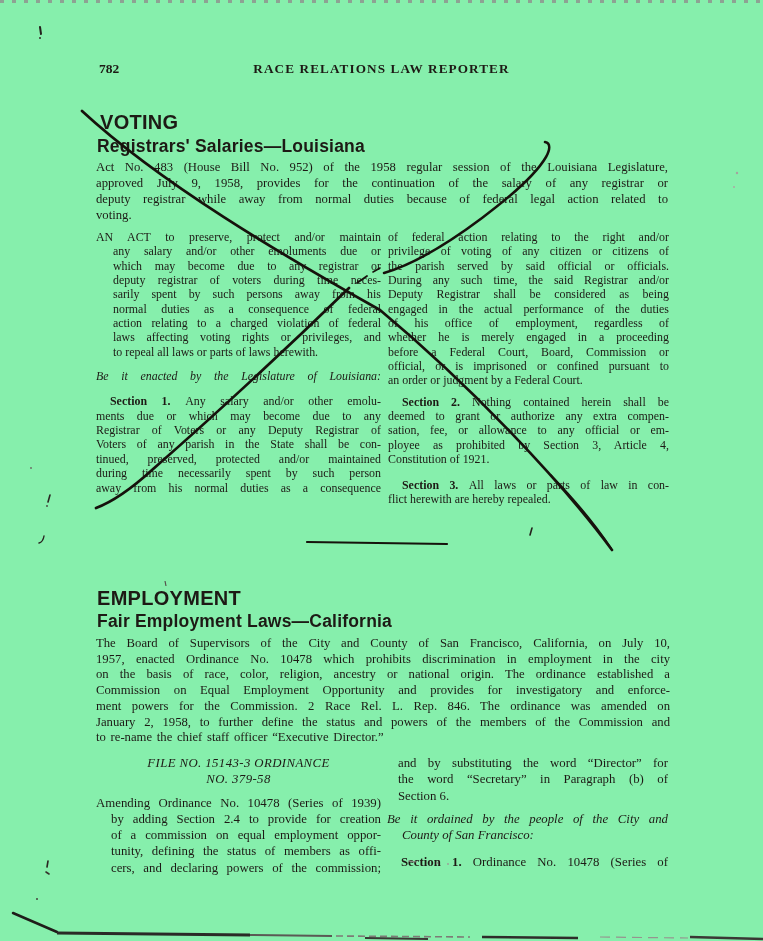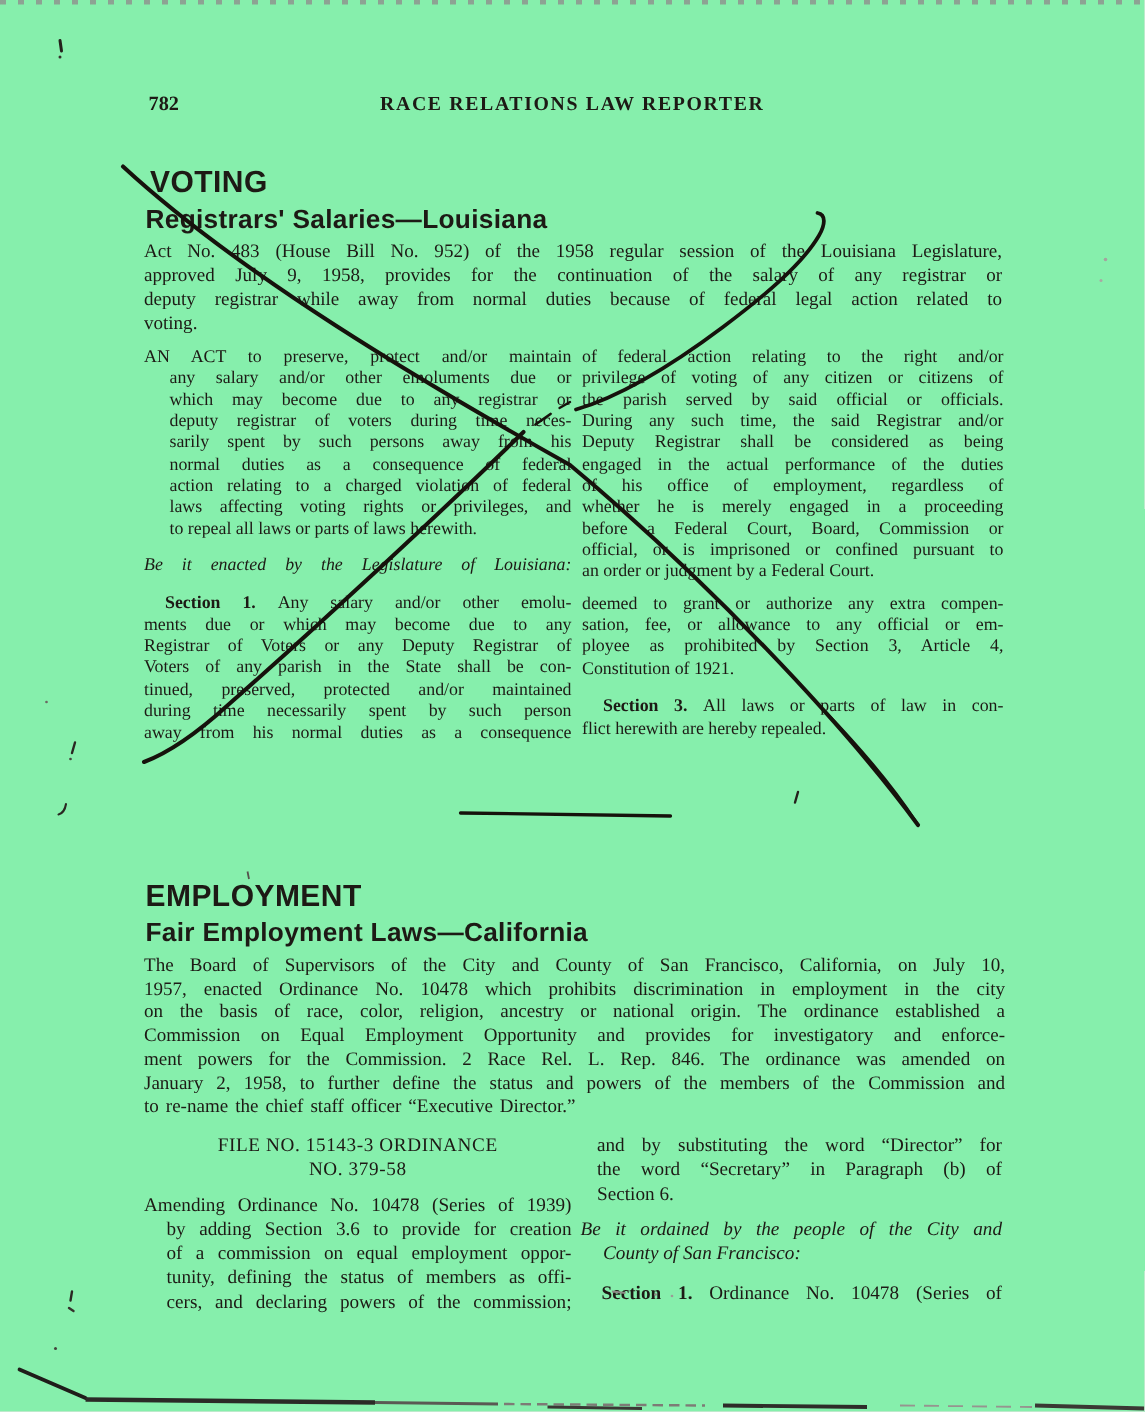--- a/index.html
+++ b/index.html
@@ -43,21 +43,21 @@
   .tline.last{text-align-last:left;}
   .hang .tline:not(:first-child){padding-left:17px;}
   .indent1{text-indent:14px;}
   .lead{font-weight:bold;}
   .italic{font-style:italic;}
   .mt1{margin-top:10px;}
   .mt2{margin-top:11px;}
   .mt3{margin-top:7px;}
   .cont-ind .tline{padding-left:11px;}
   .hang2 .tline:not(:first-child){padding-left:15px;}
-  .centered .tline{text-align:left; text-align-last:center; letter-spacing:.4px;}
+  .centered .tline{text-align:left; text-align-last:center; letter-spacing:.4px;font-style:italic;}
   .ink{stroke:#16120c; fill:none; stroke-linecap:round;}
   .overlay{left:0; top:0; pointer-events:none;}
 </style>
 </head>
 <body>
 
 <div class="page">
 
   <div class="abs perf"></div>
 
@@ -108,20 +108,21 @@
         <div class="tline">During any such time, the said Registrar and/or</div>
         <div class="tline">Deputy Registrar shall be considered as being</div>
         <div class="tline">engaged in the actual performance of the duties</div>
         <div class="tline">of his office of employment, regardless of</div>
         <div class="tline">whether he is merely engaged in a proceeding</div>
         <div class="tline">before a Federal Court, Board, Commission or</div>
         <div class="tline">official, or is imprisoned or confined pursuant to</div>
         <div class="tline last">an order or judgment by a Federal Court.</div>
       </div>
     <div class="mt3">
+        <div class="tline indent1"><span class="lead">Section 2.</span>&nbsp;Nothing contained herein shall be</div>
         <div class="tline">deemed to grant or authorize any extra compen-</div>
         <div class="tline">sation, fee, or allowance to any official or em-</div>
         <div class="tline">ployee as prohibited by Section 3, Article 4,</div>
         <div class="tline last">Constitution of 1921.</div>
       </div>
     <div class="mt2">
         <div class="tline indent1"><span class="lead">Section 3.</span>&nbsp;All laws or parts of law in con-</div>
         <div class="tline last">flict herewith are hereby repealed.</div>
       </div>
   </div>
@@ -139,21 +140,21 @@
       <div class="tline last">to re-name the chief staff officer “Executive Director.”</div>
     </div>
 
   <div class="abs botblock b-col-l">
     <div class="centered">
         <div class="tline">FILE NO. 15143-3 ORDINANCE</div>
         <div class="tline last">NO. 379-58</div>
       </div>
     <div class="hang2 mt3">
         <div class="tline">Amending Ordinance No. 10478 (Series of 1939)</div>
-        <div class="tline">by adding Section 3.6 to provide for creation</div>
+        <div class="tline">by adding Section 2.4 to provide for creation</div>
         <div class="tline">of a commission on equal employment oppor-</div>
         <div class="tline">tunity, defining the status of members as offi-</div>
         <div class="tline">cers, and declaring powers of the commission;</div>
       </div>
   </div>
 
   <div class="abs botblock b-col-r">
     <div class="cont-ind">
         <div class="tline">and by substituting the word “Director” for</div>
         <div class="tline">the word “Secretary” in Paragraph (b) of</div>

